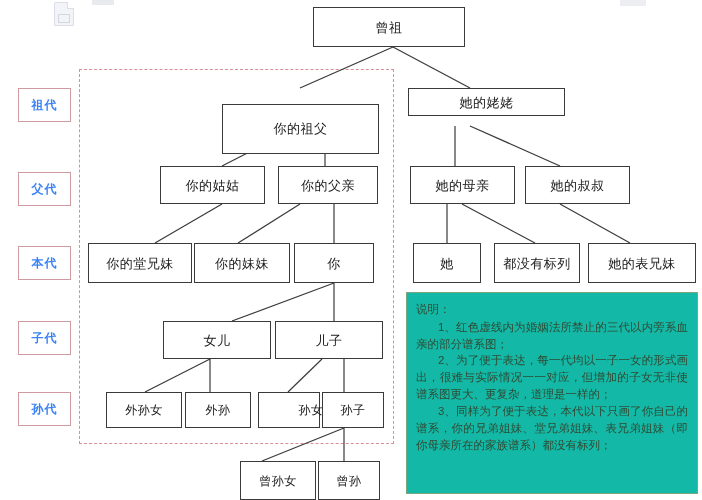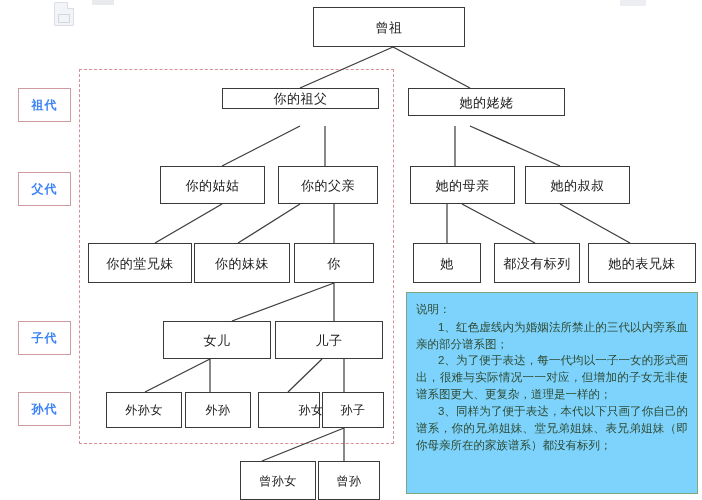--- a/index.html
+++ b/index.html
@@ -76,21 +76,21 @@
     font-weight:600;
     white-space:nowrap;
     z-index:3;
   }
 
   
   .note-box{
     position:absolute;
     left:406px;top:292px;width:292px;height:202px;
     box-sizing:border-box;
-    background:#7dd3fc;
+    background:#14b8a6;
     border:1.5px solid #7aa77f;
     padding:8px 9px 6px 9px;
     z-index:4;
     overflow:hidden;
   }
   .note-title{
     color:#2f4a33;font-size:11.5px;line-height:1.45;
     margin:0 0 1px 0;white-space:nowrap;
   }
   .note-item{
@@ -145,32 +145,35 @@
       <line x1="344" y1="428" x2="344" y2="461"></line>
     </g>
   </svg>
 
   <div class="gen-tag" style="left:18px;top:88px;width:53px;height:34px;">
     <span>祖代</span>
   </div>
   <div class="gen-tag" style="left:18px;top:172px;width:53px;height:34px;">
     <span>父代</span>
   </div>
+  <div class="gen-tag" style="left:18px;top:246px;width:53px;height:34px;">
+    <span>本代</span>
+  </div>
   <div class="gen-tag" style="left:18px;top:321px;width:53px;height:34px;">
     <span>子代</span>
   </div>
   <div class="gen-tag" style="left:18px;top:392px;width:53px;height:34px;">
     <span>孙代</span>
   </div>
 
   <div class="node" style="left:313px;top:7px;width:152px;height:40px;">
     <span>曾祖</span>
   </div>
 
-  <div class="node" style="left:222px;top:88px;width:157px;height:21px;">
+  <div class="node" style="left:222px;top:104px;width:157px;height:50px;font-family:Liberation Mono, monospace;">
     <span>你的祖父</span>
   </div>
   <div class="node" style="left:408px;top:88px;width:157px;height:28px;">
     <span>她的姥姥</span>
   </div>
 
   <div class="node" style="left:160px;top:166px;width:105px;height:38px;">
     <span>你的姑姑</span>
   </div>
   <div class="node" style="left:278px;top:166px;width:100px;height:38px;">

